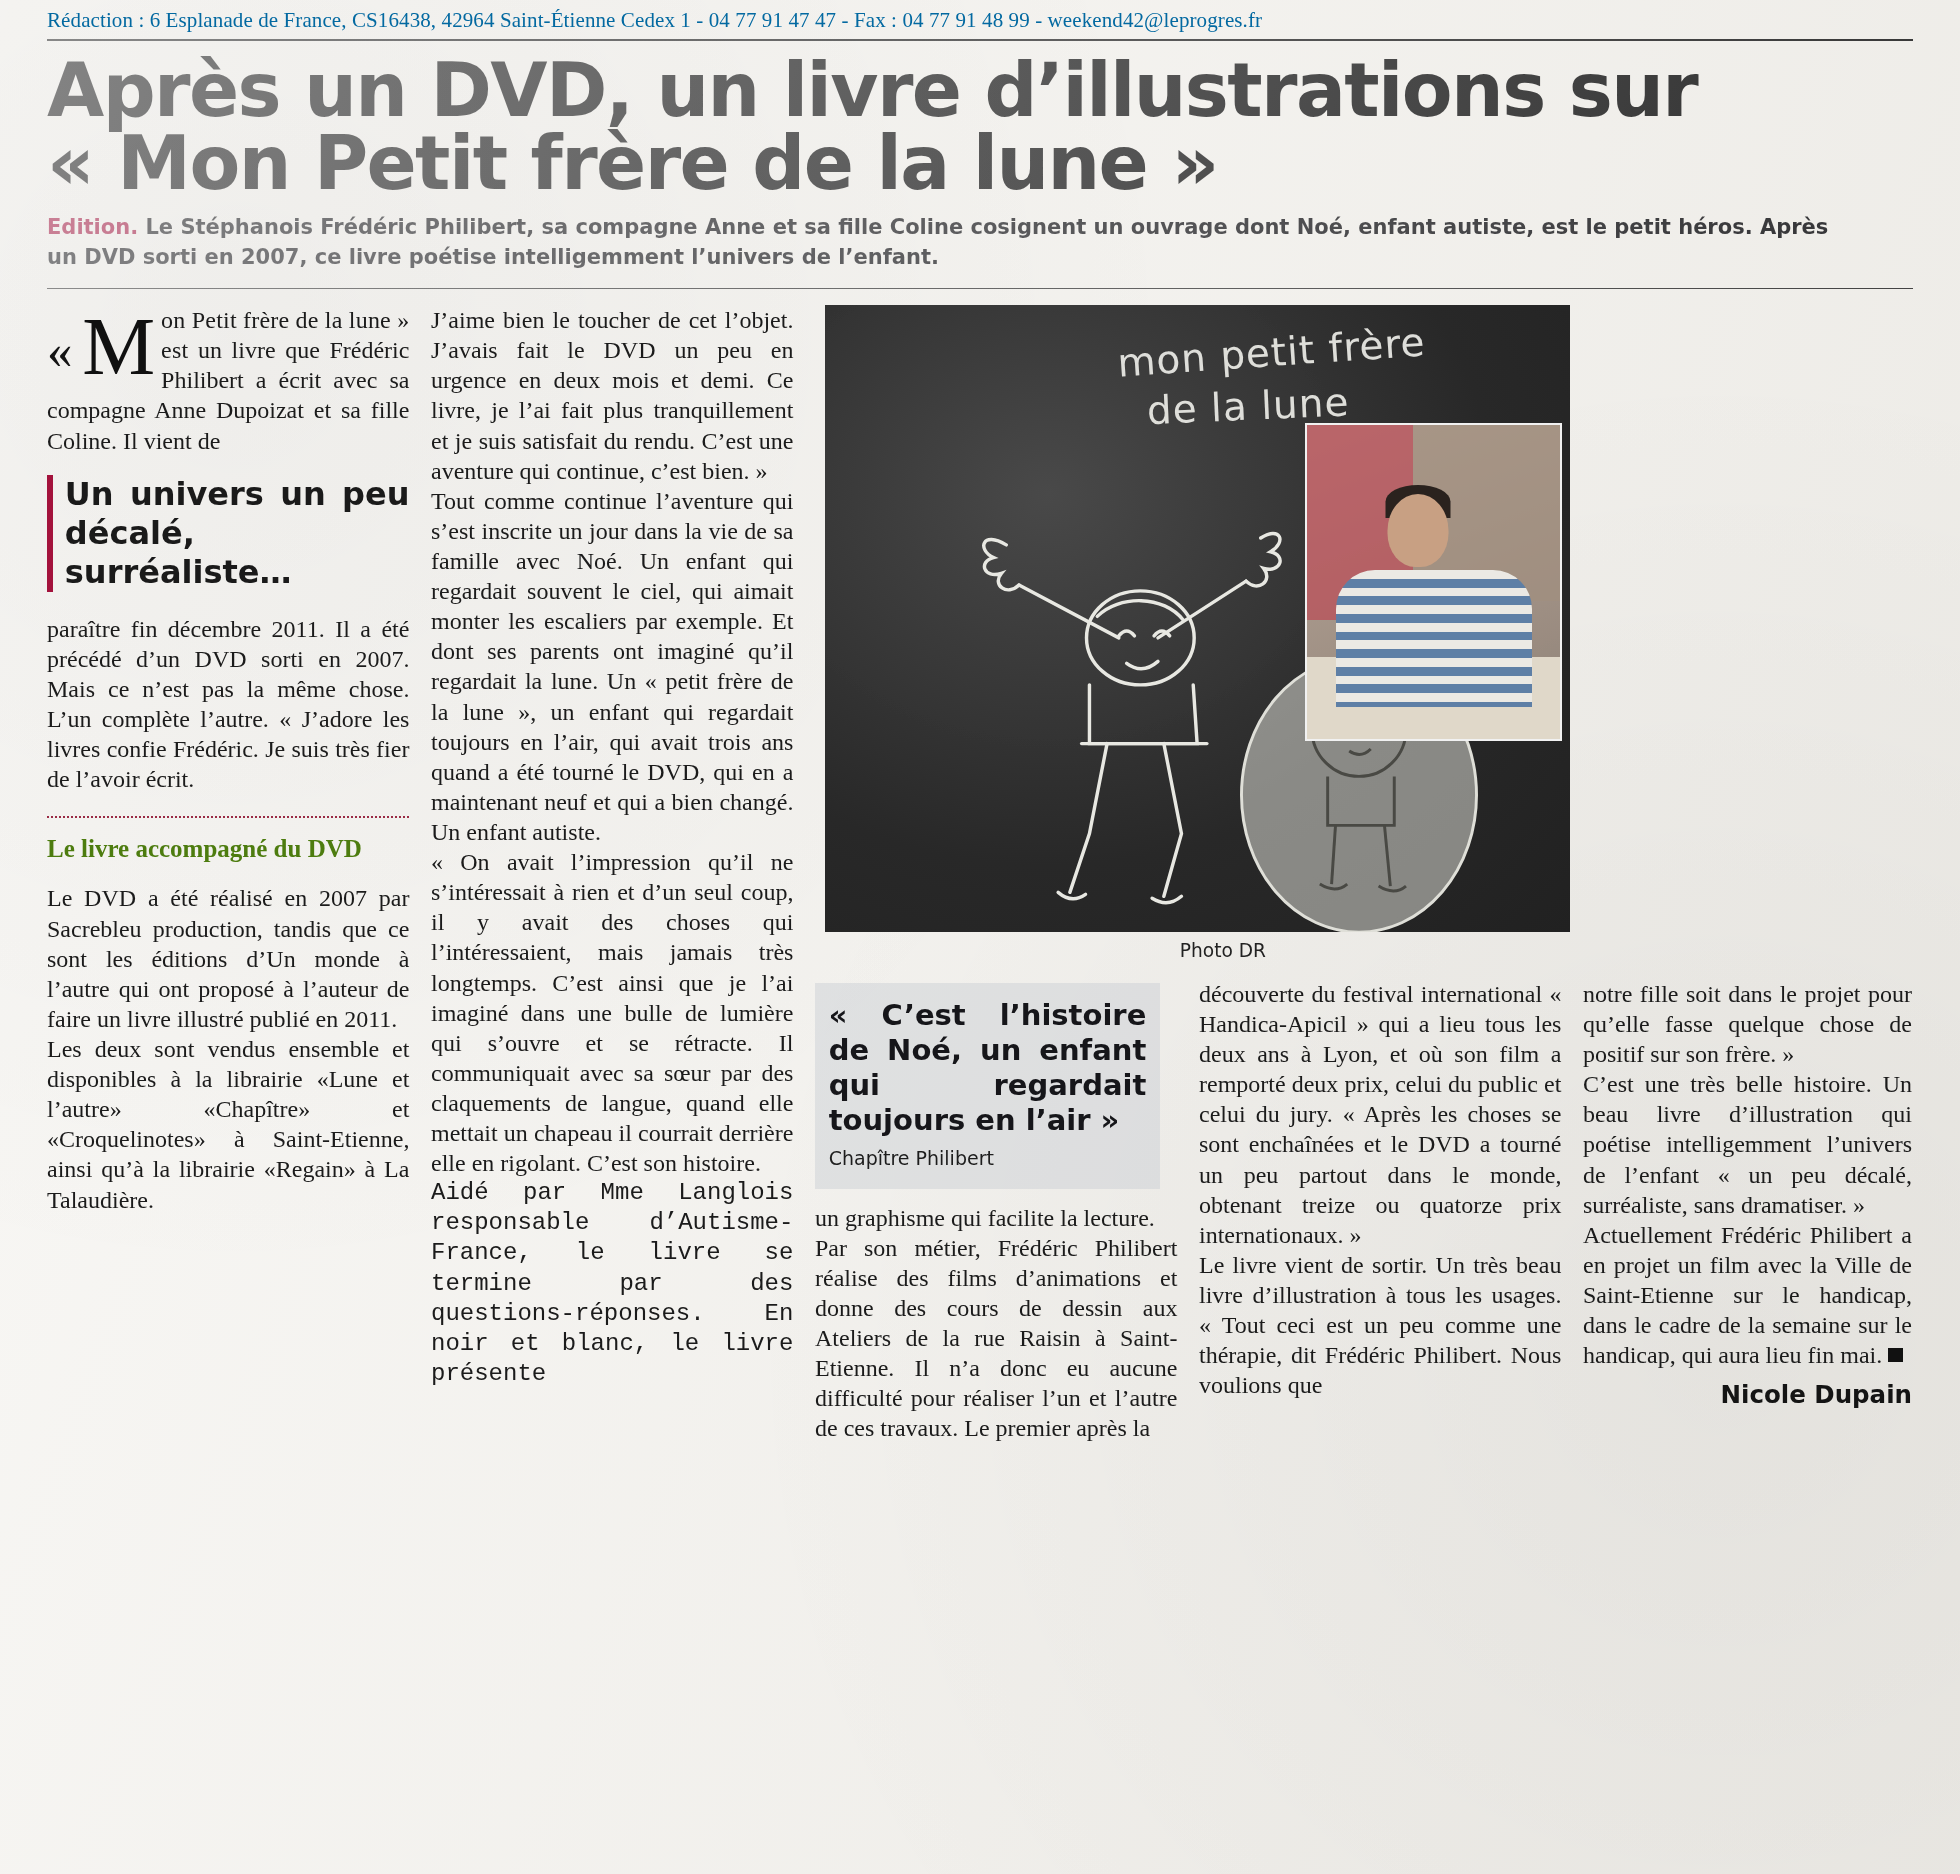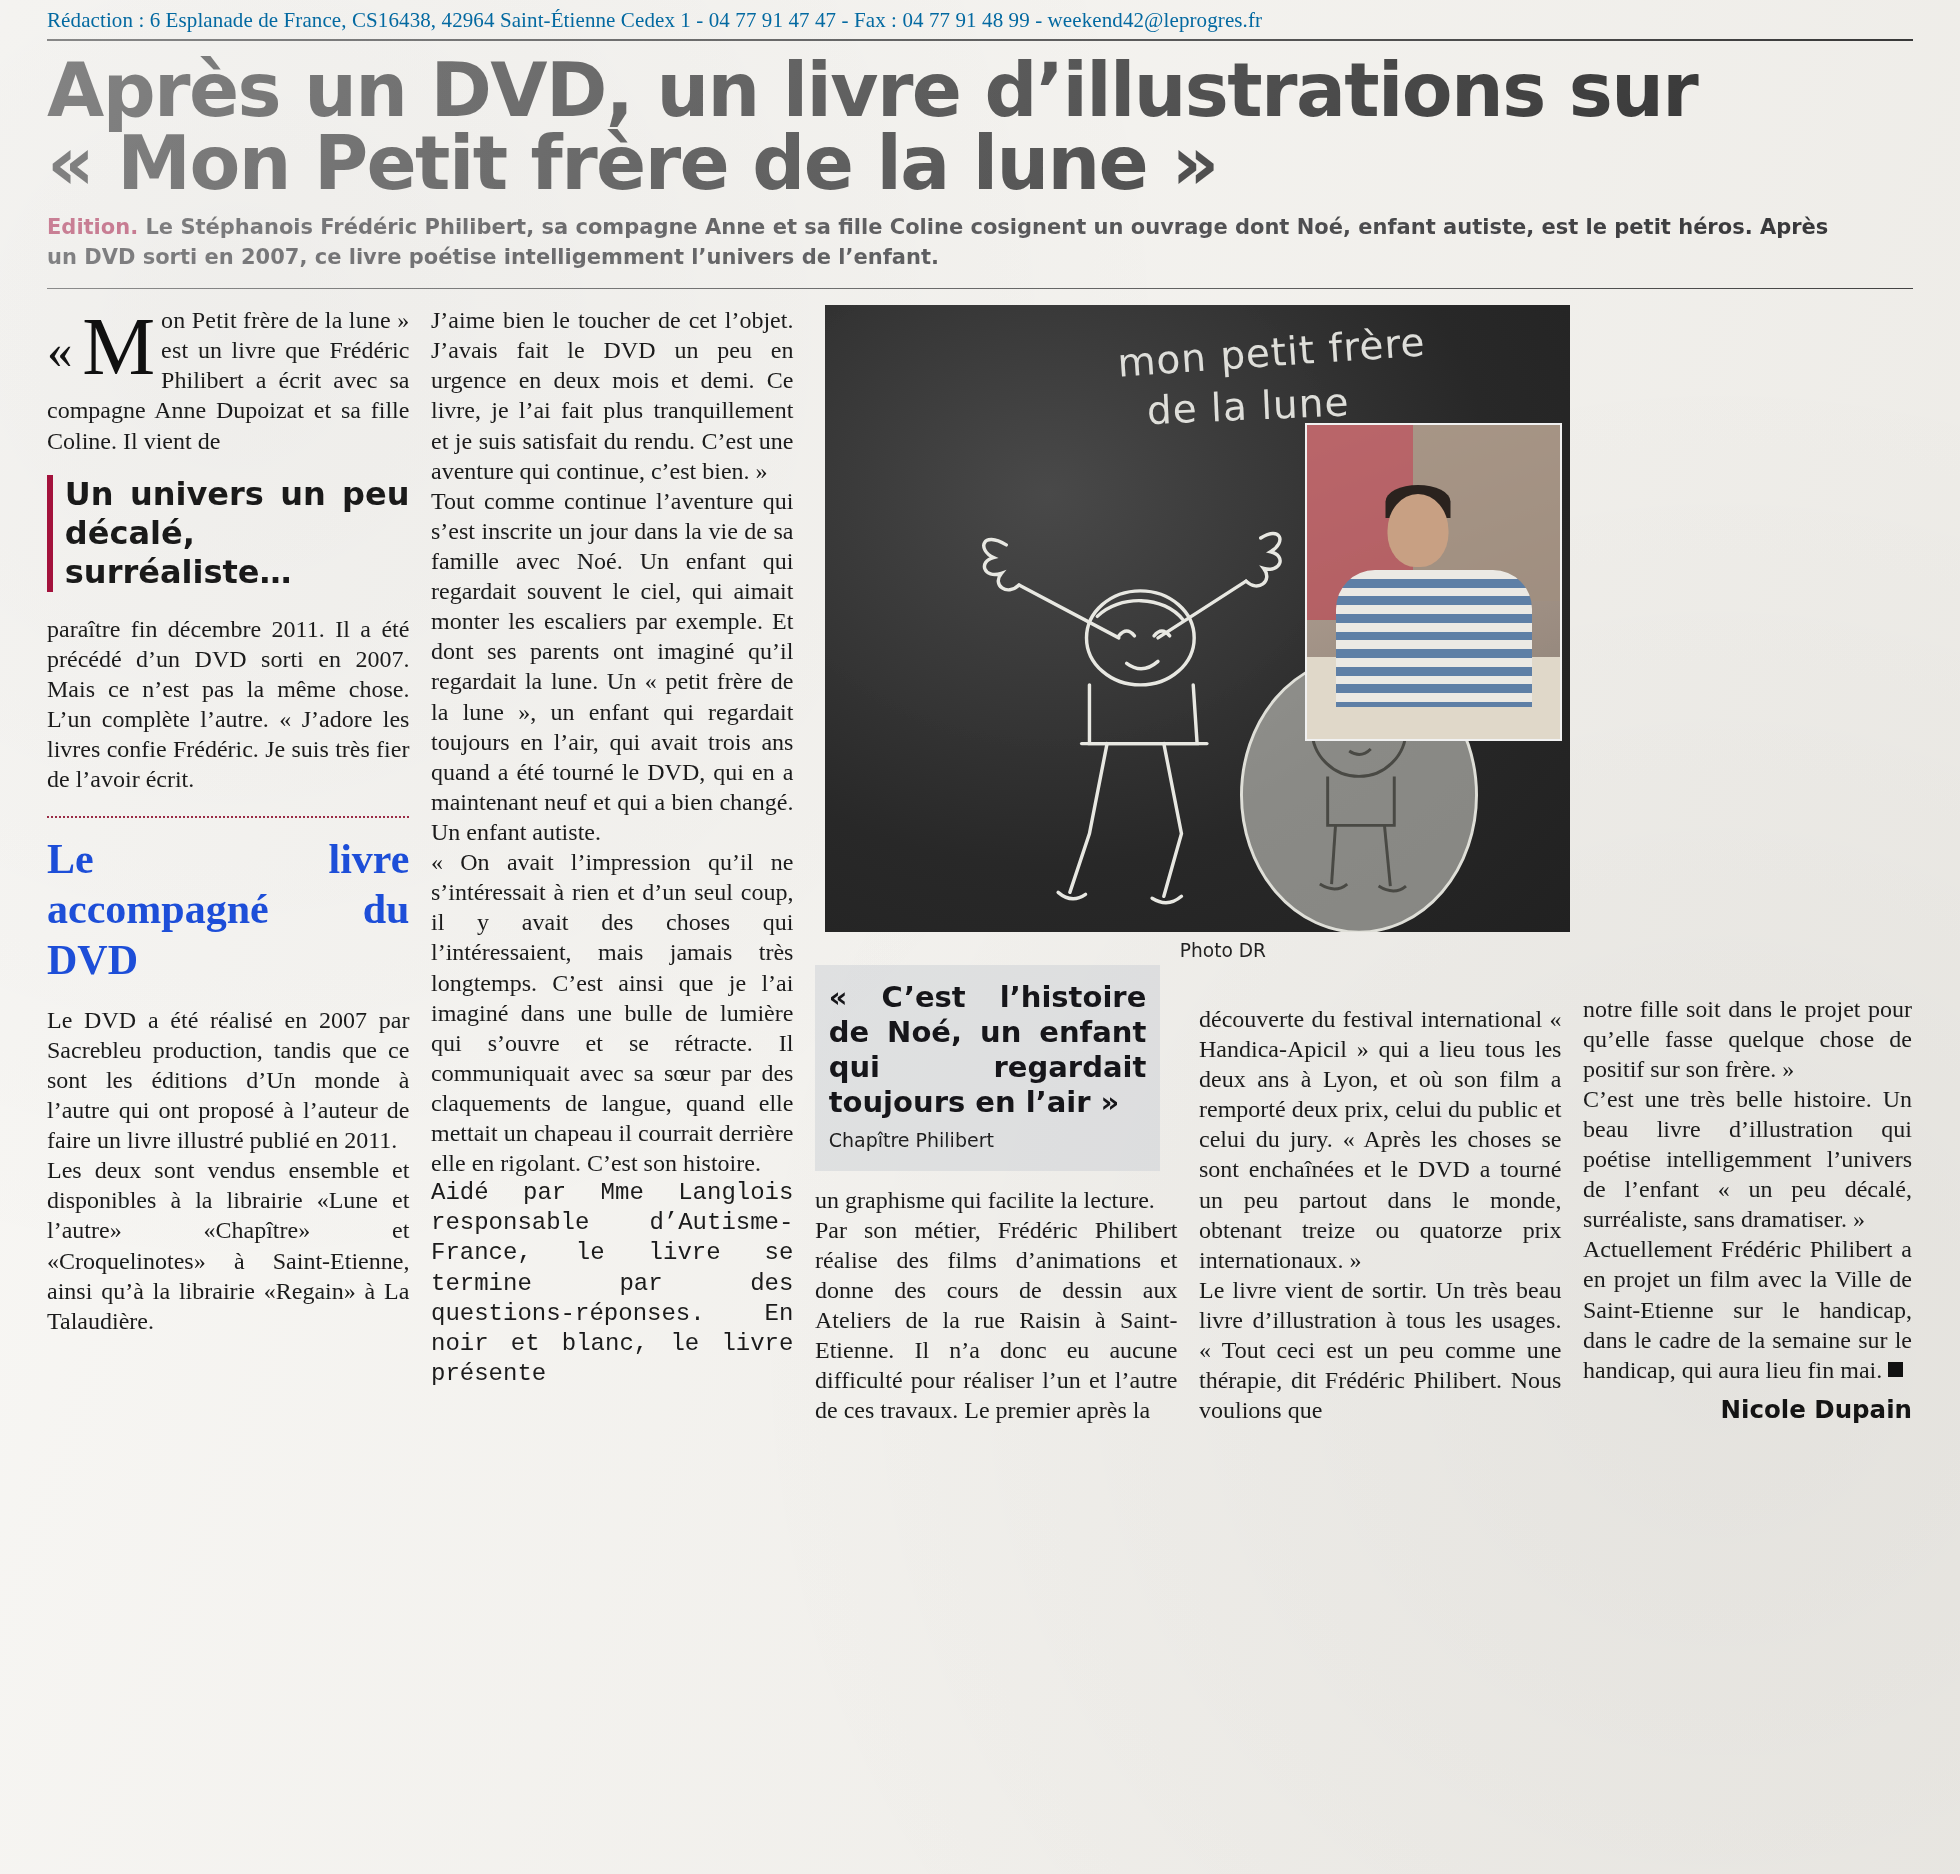--- a/index.html
+++ b/index.html
@@ -133,23 +133,23 @@
     font-size: 32px;
     line-height: 1.22;
     color: #1a1a1a;
     border-left: 6.9px solid #a3123c;
     padding-left: 11.8px;
     margin: 19.6px 0 21.6px 0;
   }
   .subhead-alt {
     font-family: "Liberation Serif", serif;
     font-weight: 700;
-    font-size: 42px;
+    font-size: 25px;
     line-height: 1.2;
-    color: #1d4ed8;
+    color: #4d7c0f;
     margin: 21.6px 0 19.6px 0;
     border-top: 2px dotted #9a2b45;
     padding-top: 15.7px;
   }
 
   .photo-block {
     position: relative;
     width: 745px;
     margin-left: 9.8px;
   }
@@ -235,22 +235,21 @@
   }
   .pullquote-attr {
     font-family: "DejaVu Sans", sans-serif;
     font-size: 19px;
     color: #1d1d1d;
     margin-top: 9.8px;
   }
 
   .lower-cols {
     display: flex;
-    margin-top: 0;
-    align-items: flex-end;
+    margin-top: 18px;
   }
   .col-3 { width: 384px; padding-right: 21.6px; }
   .col-4 { width: 384px; padding-right: 21.6px; }
   .col-5 { width: 329px; }
 
   .byline {
     font-family: "DejaVu Sans", sans-serif;
     font-weight: 700;
     font-size: 24.5px;
     text-align: right;

